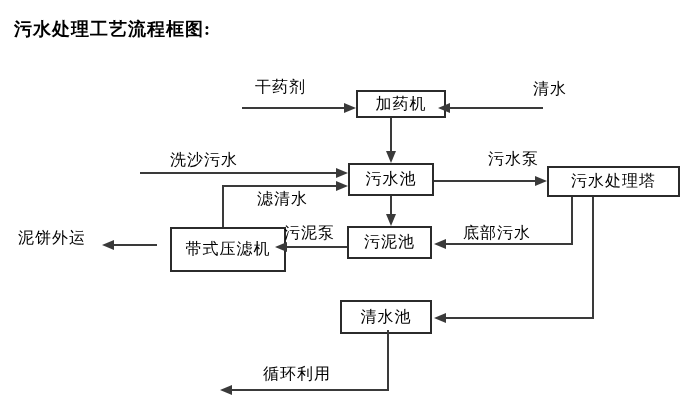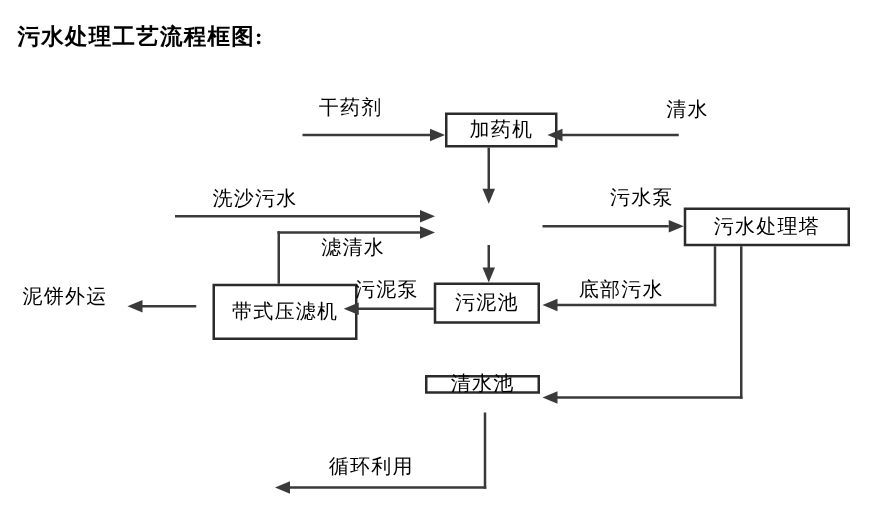--- a/index.html
+++ b/index.html
@@ -32,21 +32,21 @@
   .ah-right{border-top:5px solid transparent;border-bottom:5px solid transparent;border-left:12px solid var(--line);}
   .ah-left{border-top:5px solid transparent;border-bottom:5px solid transparent;border-right:12px solid var(--line);}
   .ah-down{border-left:5px solid transparent;border-right:5px solid transparent;border-top:12px solid var(--line);}
 
   
   #n-dosing{left:356px;top:90px;width:90px;height:28px;}
   #n-sewage{left:348px;top:163px;width:86px;height:33px;}
   #n-tower{left:547px;top:166px;width:133px;height:31px;}
   #n-sludge{left:347px;top:226px;width:85px;height:33px;}
   #n-press{left:170px;top:227px;width:116px;height:45px;}
-  #n-clean{left:340px;top:300px;width:92px;height:15px;}
+  #n-clean{left:340px;top:300px;width:92px;height:34px;}
 
   
   #l-dry{left:255px;top:79px;}
   #l-cleanwater{left:487px;top:81px;margin-left:46px;}
   #l-sand{left:170px;top:152px;}
   #l-sewagepump{left:488px;top:151px;}
   #l-filtered{left:257px;top:191px;}
   #l-sludgepump{left:284px;top:225px;}
   #l-bottom{left:463px;top:225px;}
   #l-mudcake{left:18px;top:230px;}
@@ -54,20 +54,23 @@
 </style>
 </head>
 <body>
 
 <div class="canvas">
 
   <div class="title">污水处理工艺流程框图:</div>
 
   <div class="node" id="n-dosing">
     <span>加药机</span>
+  </div>
+  <div class="node" id="n-sewage">
+    <span>污水池</span>
   </div>
   <div class="node" id="n-tower">
     <span>污水处理塔</span>
   </div>
   <div class="node" id="n-sludge">
     <span>污泥池</span>
   </div>
   <div class="node" id="n-press">
     <span>带式压滤机</span>
   </div>

